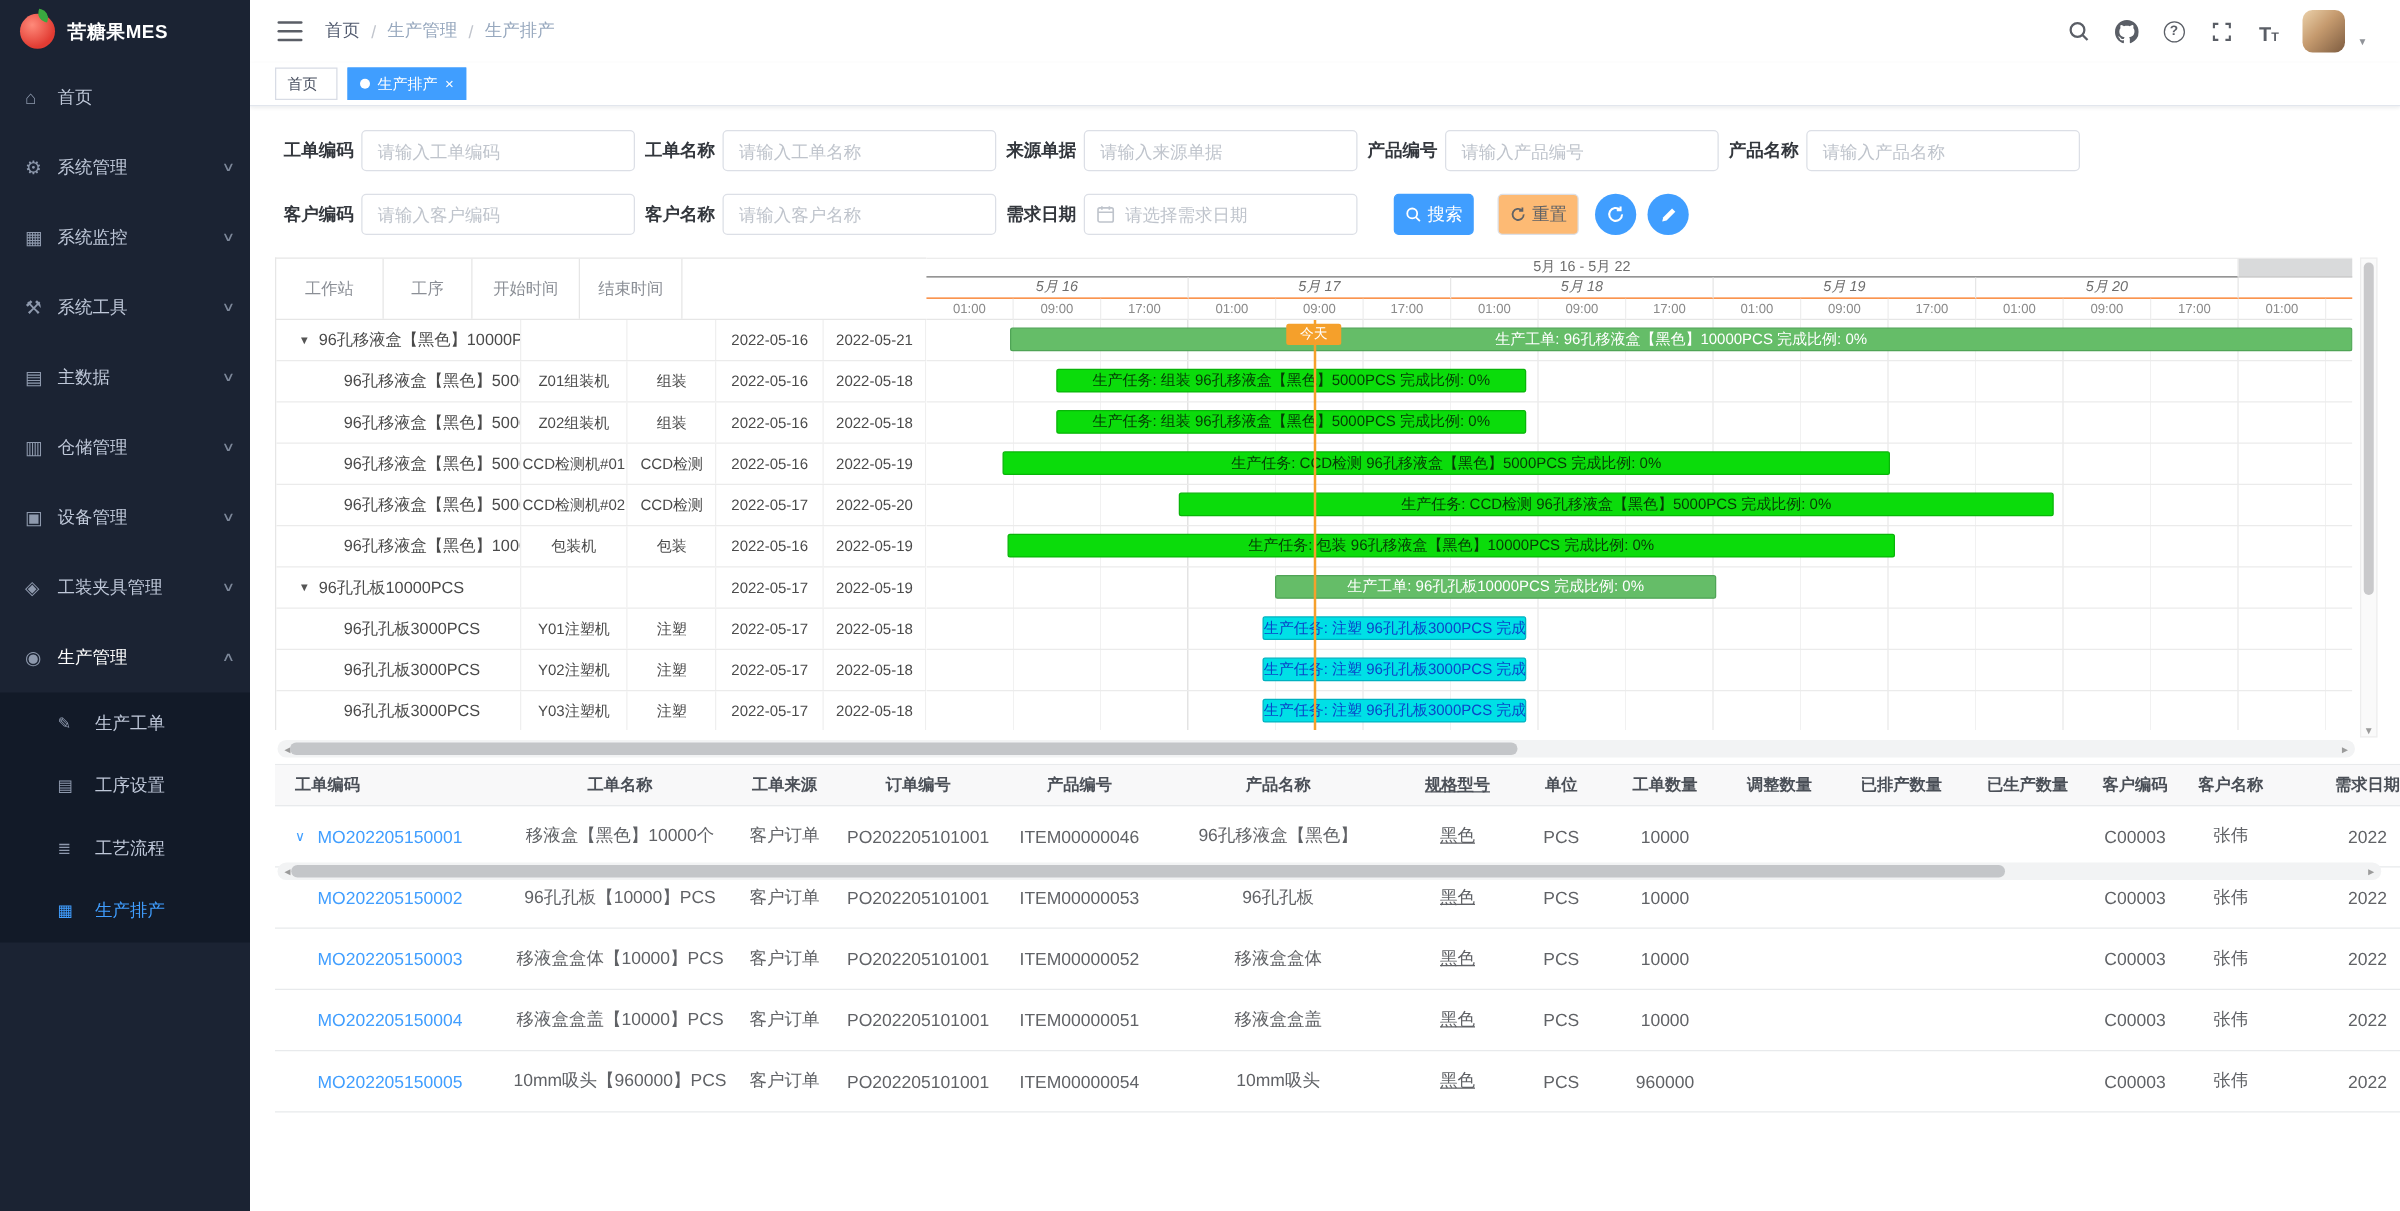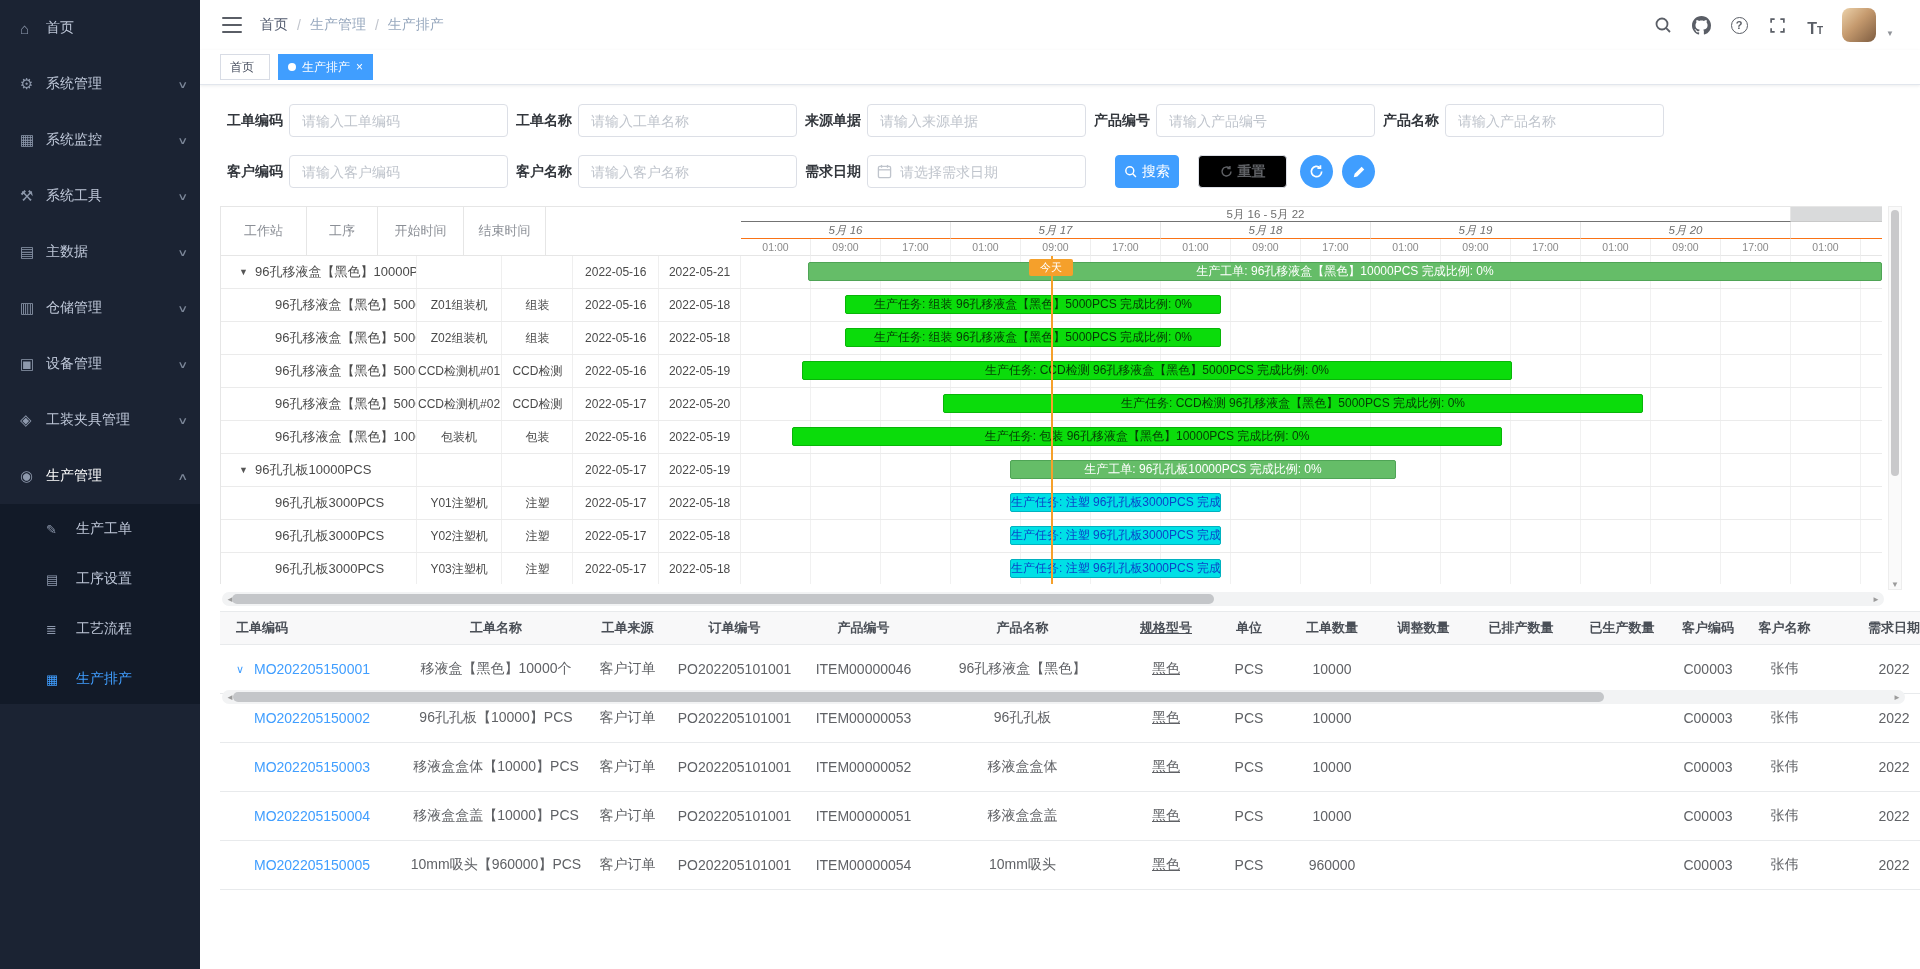--- a/index.html
+++ b/index.html
@@ -65,21 +65,21 @@
   .f-label { width:62px; font-size:14px; font-weight:bold; color:#33373d; white-space:nowrap; }
   .f-input { width:219px; height:33px; border:1px solid #dcdfe6; border-radius:4px; padding:0 12px;
     font-size:14px; color:#606266; outline:none; background:#fff; font-family:inherit; }
   .f-input::placeholder { color:#bfc4cc; }
   .date-wrap { position:relative; width:219px; }
   .date-wrap .f-input { width:219px; padding-left:32px; }
   .date-wrap svg { position:absolute; left:10px; top:9px; }
   .btn { height:33px; border-radius:4px; font-size:14px; display:inline-flex; align-items:center; justify-content:center;
     gap:5px; cursor:pointer; font-family:inherit; }
   .btn-primary { width:64px; margin-left:21px; background:var(--accent,#409eff); border:1px solid var(--accent,#409eff); color:#fff; }
-  .btn-plain { width:89px; margin-left:19px; background:#000000; border:1px solid #dcdfe6; color:#606266;font-weight:bold; }
+  .btn-plain { width:65px; margin-left:19px; background:#fdba74; border:1px solid #dcdfe6; color:#606266; }
   .btn-circle { width:33px; height:33px; border-radius:50%; border:none; background:var(--accent,#409eff); color:#fff;
     display:inline-flex; align-items:center; justify-content:center; cursor:pointer; }
   .btn-circle.first { margin-left:13px; }
   .btn-circle.second { margin-left:9px; }
 
   
   .gantt { position:absolute; left:20px; top:206px; width:1662px; height:400px; background:#fff; }
   .g-grid { position:absolute; left:0; top:0; width:521px; }
   .g-grid-header { height:50px; display:flex; border-top:1px solid #e6e6e6; border-left:1px solid #e6e6e6; border-bottom:1px solid #e6e6e6; }
   .gh { display:flex; align-items:center; justify-content:center; font-size:13px; color:#8b8f96; border-right:1px solid #e6e6e6; }
@@ -144,20 +144,24 @@
   .tc.c1 { display:flex; align-items:center; }
   .expand { width:18px; flex:none; font-size:11px; color:var(--accent,#409eff); }
   .link { color:var(--link,#409eff); cursor:pointer; }
   .b-hscroll { left:22px; top:690px; width:1683px; }
   .b-hscroll .hthumb { left:11px; width:1371px; }
 </style>
 </head>
 <body>
 
 <aside class="sidebar">
+  <div class="logo-bar">
+    <span class="logo-mark"></span>
+    <span class="logo-title">苦糖果MES</span>
+  </div>
   <nav class="menu">
 
       <div class="menu-item">
         <span class="m-icon">⌂</span>
         <span class="m-label">首页</span>
         <span class="m-chev"></span>
       </div>
 
       <div class="menu-item">
         <span class="m-icon">⚙</span>
@@ -552,25 +556,25 @@
 
             <div class="tl-row">
               <div class="bar bar-task" style="left: 61px; width: 710px;">生产任务: CCD检测 96孔移液盒【黑色】5000PCS 完成比例: 0%</div>
             </div>
 
             <div class="tl-row">
               <div class="bar bar-task" style="left: 202px; width: 700px;">生产任务: CCD检测 96孔移液盒【黑色】5000PCS 完成比例: 0%</div>
             </div>
 
             <div class="tl-row">
-              <div class="bar bar-task" style="left: 51px; width: 710px;">生产任务: 包装 96孔移液盒【黑色】10000PCS 完成比例: 0%</div>
-            </div>
-
-            <div class="tl-row">
-              <div class="bar bar-work" style="left: 269px; width: 386px;">生产工单: 96孔孔板10000PCS 完成比例: 0%</div>
+              <div class="bar bar-task" style="left: 65px; width: 710px;">生产任务: 包装 96孔移液盒【黑色】10000PCS 完成比例: 0%</div>
+            </div>
+
+            <div class="tl-row">
+              <div class="bar bar-work" style="left: 279px; width: 353px;">生产工单: 96孔孔板10000PCS 完成比例: 0%</div>
             </div>
 
             <div class="tl-row">
               <div class="bar bar-sel" style="left: 269px; width: 211px;">生产任务: 注塑 96孔孔板3000PCS 完成比例: 0%</div>
             </div>
 
             <div class="tl-row">
               <div class="bar bar-sel" style="left: 269px; width: 211px;">生产任务: 注塑 96孔孔板3000PCS 完成比例: 0%</div>
             </div>
 

